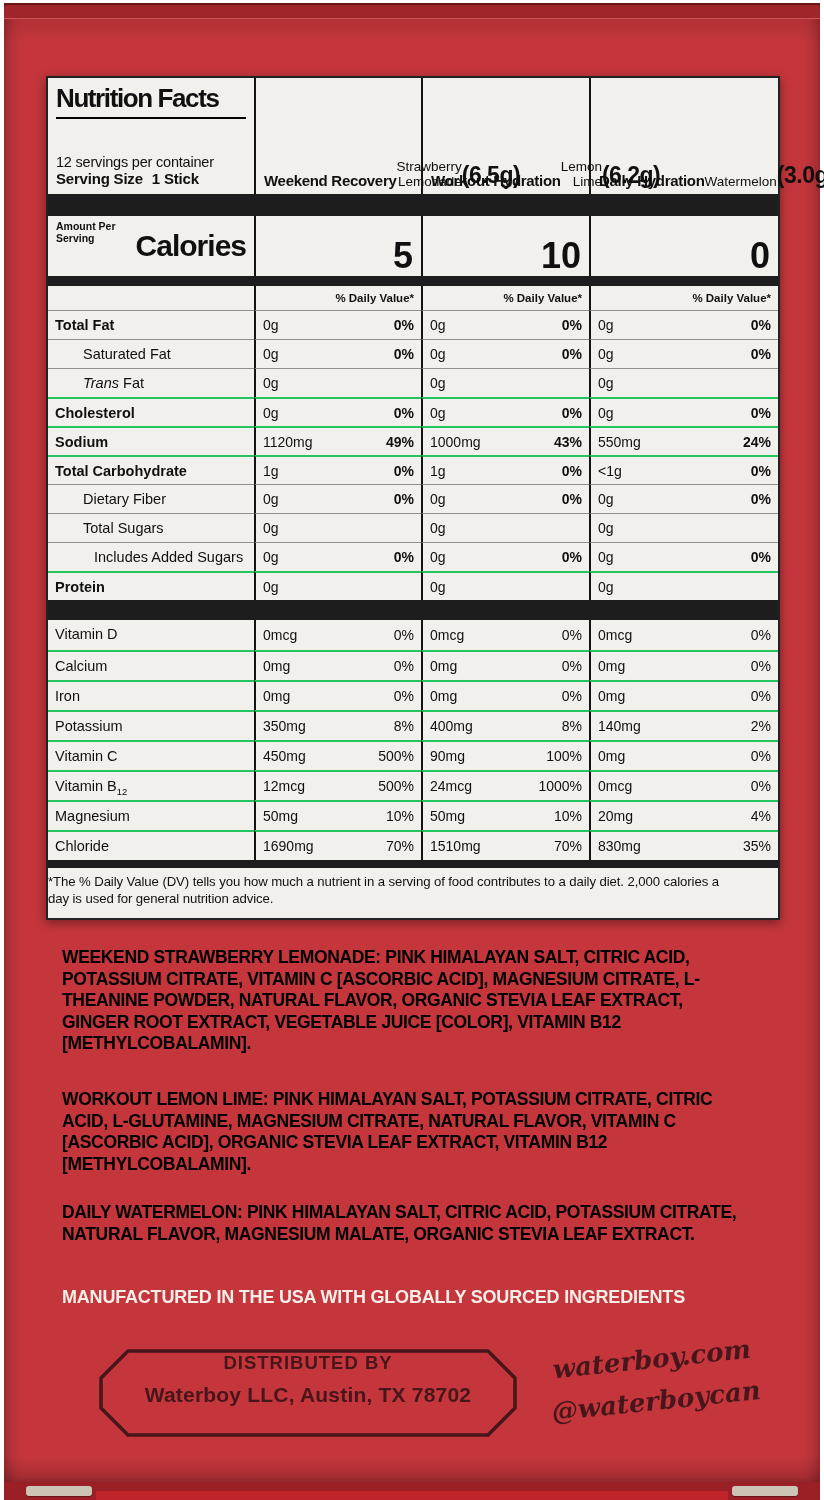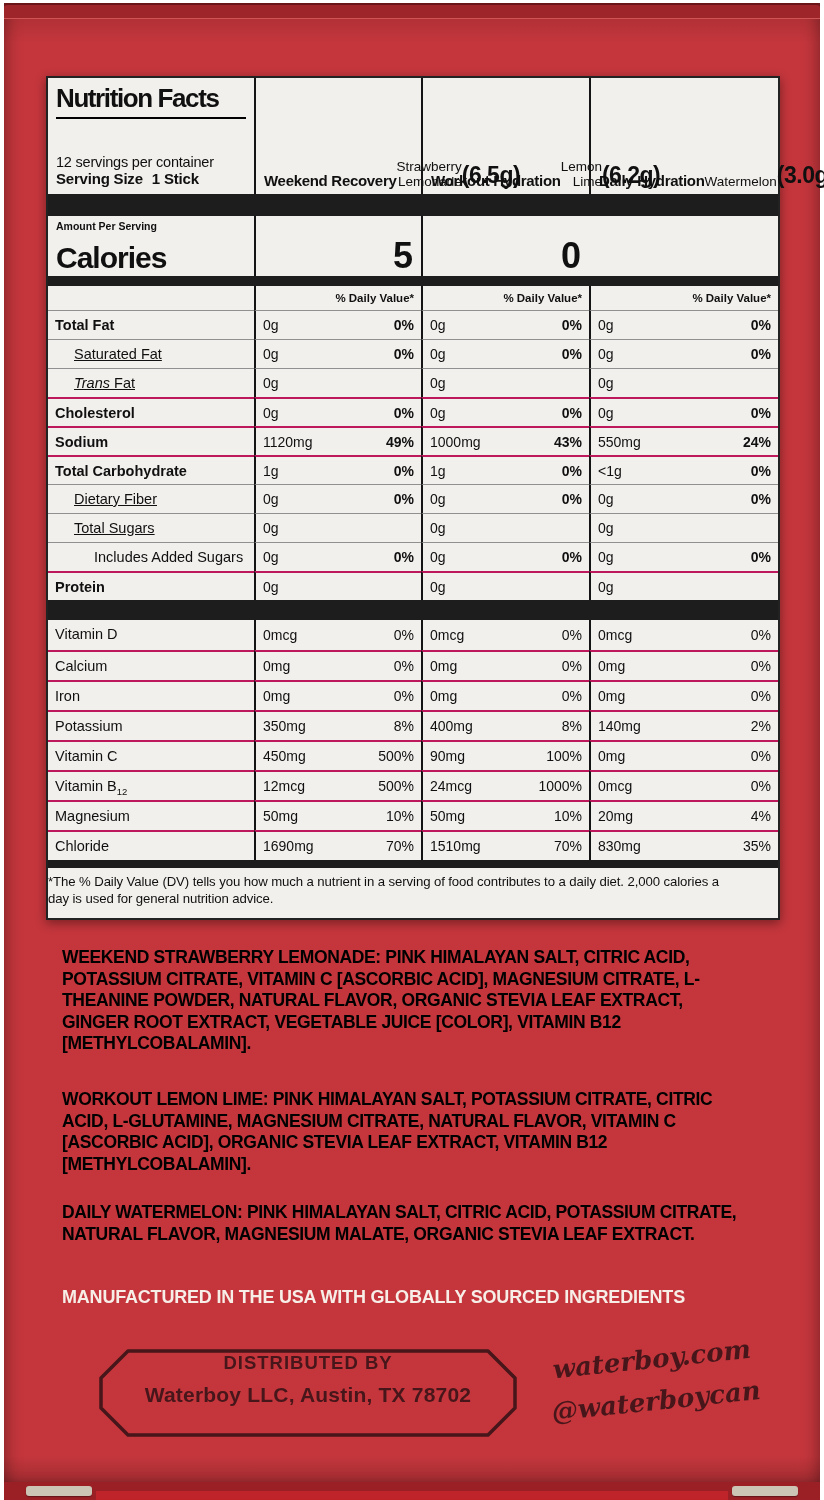--- a/index.html
+++ b/index.html
@@ -24,47 +24,47 @@
   .notch.l{left:26px}.notch.r{right:26px}
 
   
   .nf{position:absolute;left:46px;top:76px;width:734px;box-sizing:border-box;
       background:#F2F0ED;border:2px solid #222;display:grid;
       grid-template-columns:206px 167px 168px 189px;color:#101010;
       box-shadow:0 3px 10px rgba(0,0,0,.40);}
   .c{padding:0 7px;font-size:14.5px;box-sizing:border-box;}
   .sep{border-left:2px solid #141414;}
   .ln-h{border-top:1px solid #909090;}
-  .ln-m{border-top:2px solid #be185d;}
+  .ln-m{border-top:2px solid #22c55e;}
   .lab{display:block;white-space:nowrap;overflow:hidden;}
   .val{display:flex;justify-content:space-between;align-items:center;font-size:14px;}
   .mrow{height:29px;line-height:28px;}
   .vrow{height:30px;line-height:29px;}
   .b{font-weight:700;}
   .it{font-style:italic;}
-  .ind1{padding-left:26px;text-decoration:underline;}
+  .ind1{padding-left:35px;}
   .ind2{padding-left:46px;}
   sub.sub{font-size:9.5px;}
   .bar{grid-column:1/-1;background:#1D1D1D;}
   .b22{height:22px}.b10{height:10px}.b20{height:20px}.b8{height:8px}
 
   .hc{height:116px;box-sizing:border-box;}
   .hc1{padding:7px 8px 7px;display:flex;flex-direction:column;}
   .title{font-size:26px;font-weight:700;letter-spacing:-1.4px;line-height:1.05;
          padding-bottom:5px;border-bottom:2.5px solid #000;white-space:nowrap;}
   .sv{margin-top:auto;font-size:14.5px;letter-spacing:-0.2px;}
   .ss{font-size:15px;font-weight:700;letter-spacing:-0.2px;}
   .ssv{margin-left:9px;}
   .hcf{padding:7px 8px 5px;display:flex;flex-direction:row;align-items:flex-end;text-align:right;}
   .fname{font-size:15px;font-weight:700;letter-spacing:-0.3px;white-space:nowrap;}
   .fsub{font-size:13.5px;margin-top:1px;}
   .fwt{margin-top:auto;font-size:23px;font-weight:700;letter-spacing:-0.5px;}
 
   .cc{height:60px;box-sizing:border-box;}
-  .cc1{padding:4px 8px 16px;display:flex;flex-direction:column;}
+  .cc1{padding:4px 8px 16px;display:flex;flex-direction:row;}
   .aps{font-size:10.5px;font-weight:700;}
   .cal{font-size:30px;font-weight:700;letter-spacing:-1px;line-height:1;margin-top:11px;}
   .ccv{display:flex;align-items:flex-end;justify-content:flex-end;
        padding:0 8px 3px;font-size:36px;font-weight:700;line-height:.95;}
 
   .dvc{height:24px;display:flex;align-items:center;justify-content:flex-end;
        font-size:11.5px;font-weight:700;}
   .foot{grid-column:1/-1;height:50px;box-sizing:border-box;padding:5px 40px 0 0;
         font-size:13.2px;line-height:1.32;letter-spacing:-0.1px;}
 
@@ -117,20 +117,21 @@
       <div class="fwt">(3.0g)</div>
     </div>
 
     <div class="bar b22"></div>
 
     <div class="c cc cc1">
       <div class="aps">Amount Per Serving</div>
       <div class="cal">Calories</div>
     </div>
     <div class="c cc ccv sep">5</div>
+    <div class="c cc ccv sep">10</div>
     <div class="c cc ccv sep">0</div>
 
     <div class="bar b10"></div>
 
     <div class="c dvc"></div>
     <div class="c dvc sep">% Daily Value*</div>
     <div class="c dvc sep">% Daily Value*</div>
     <div class="c dvc sep">% Daily Value*</div>
 
     <div id="main-rows" style="display:contents">

